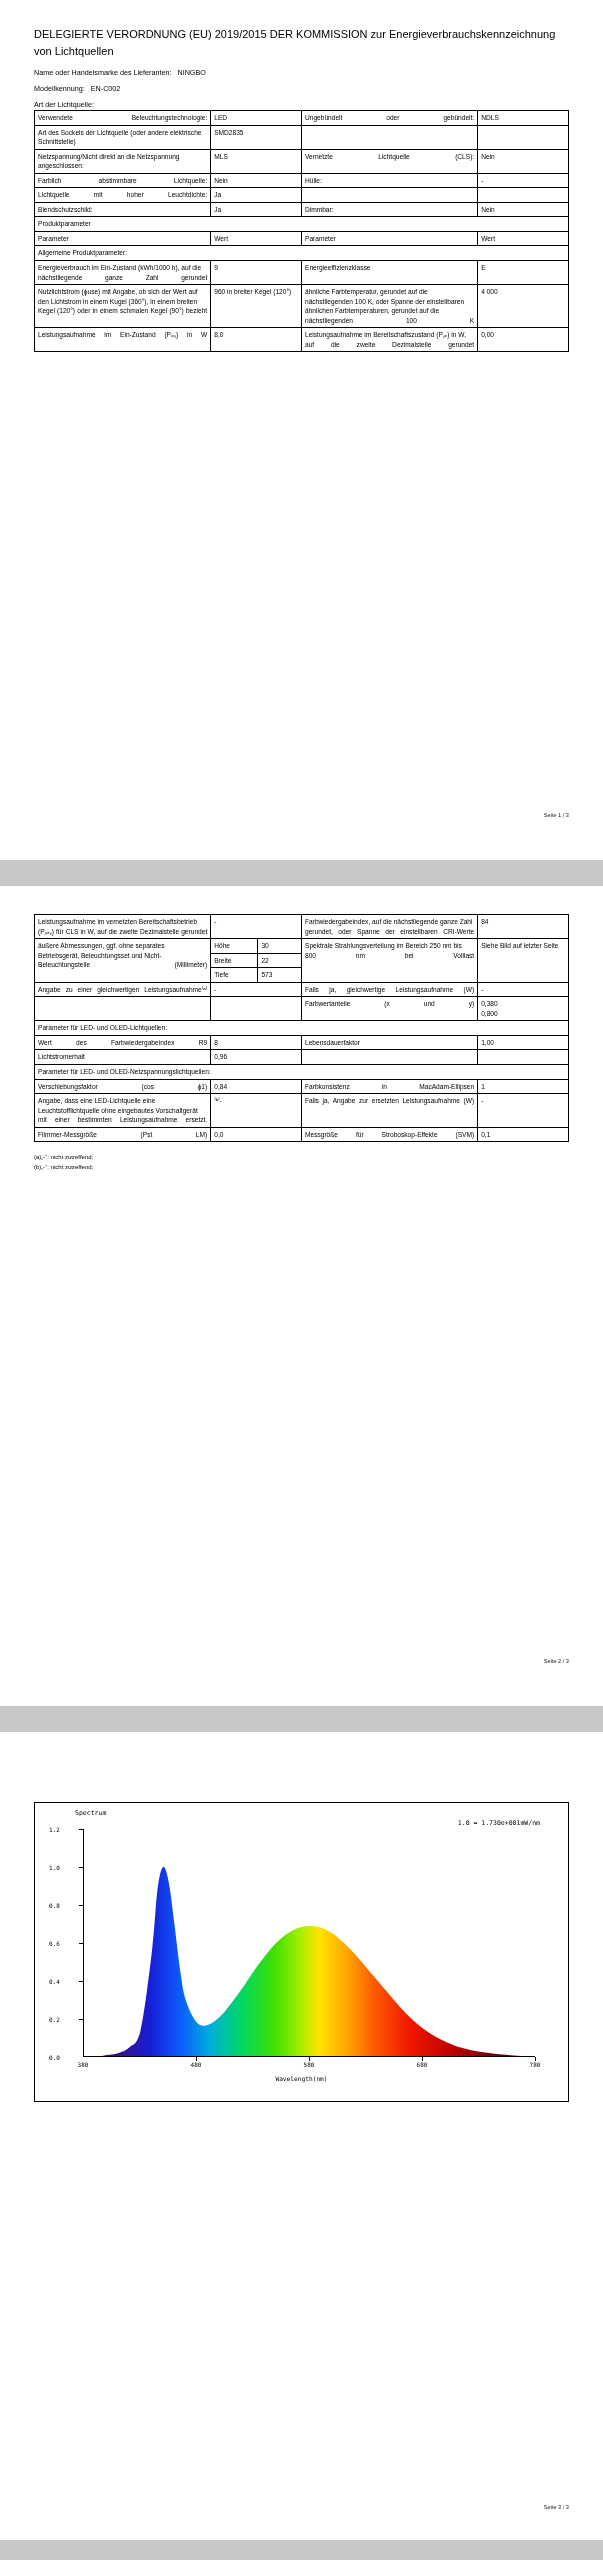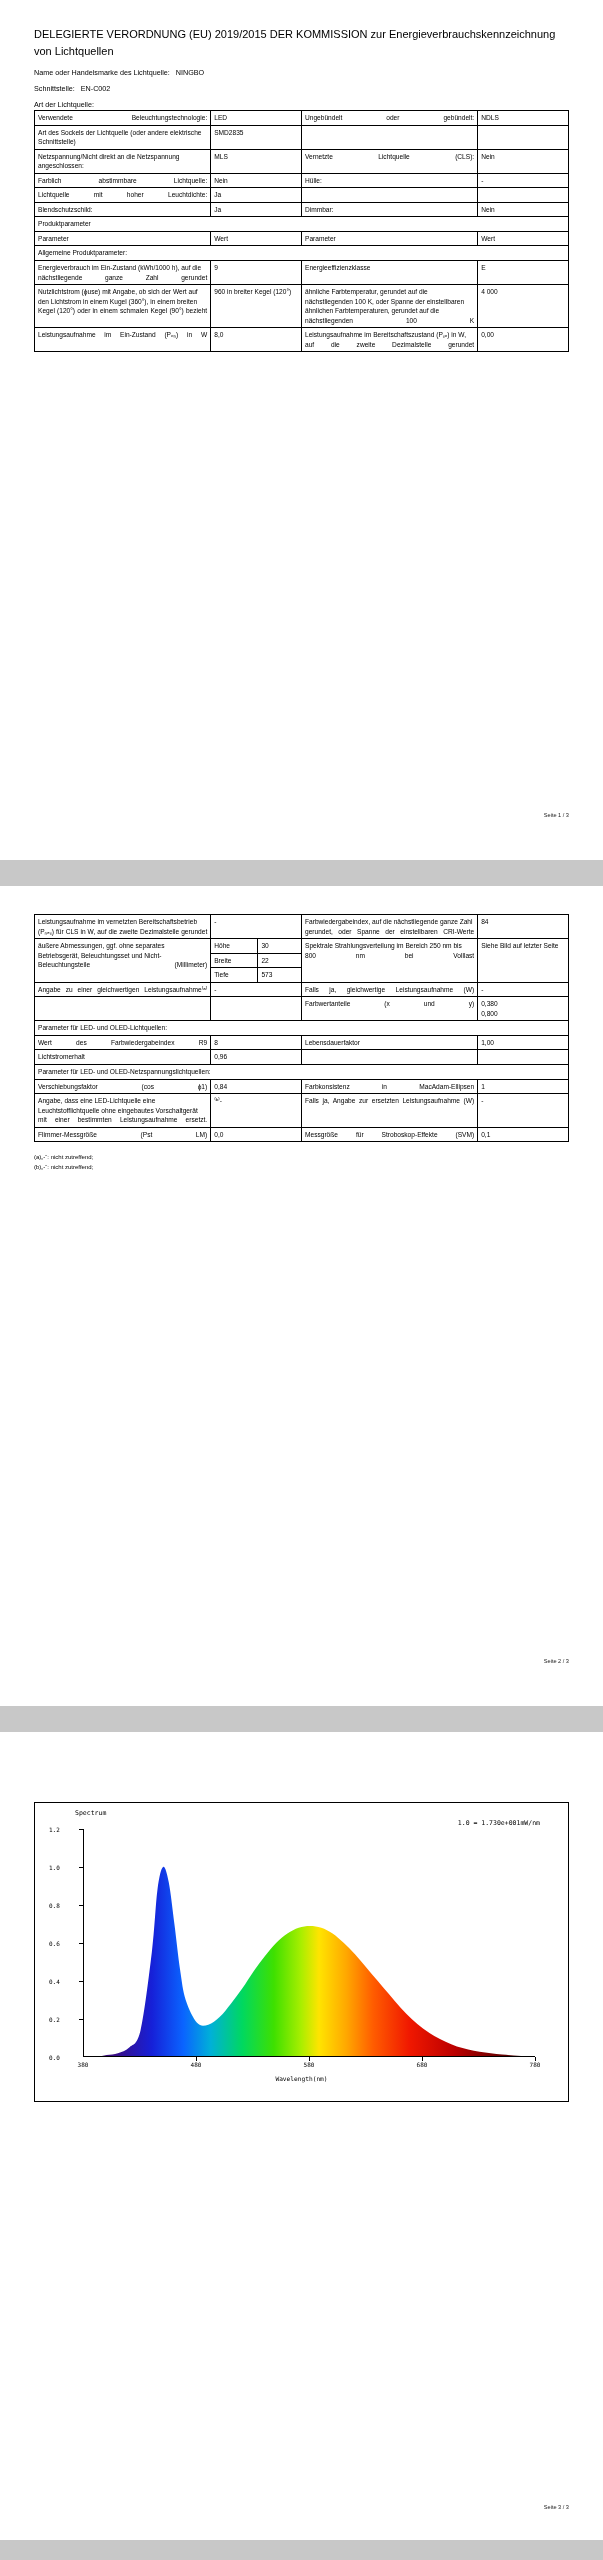--- a/index.html
+++ b/index.html
@@ -146,27 +146,27 @@
 </style>
 </head>
 <body>
 
 <div class="page page1">
 
 
   <div class="subtitle">DELEGIERTE VERORDNUNG (EU) 2019/2015 DER KOMMISSION zur Energieverbrauchskennzeichnung von Lichtquellen</div>
 
   <div class="line-field">
-    <span class="lbl">Name oder Handelsmarke des Lichtquelle:</span>
+    <span class="lbl">Name oder Handelsmarke des Lieferanten:</span>
     <span class="val">NINGBO</span>
   </div>
 
 
   <div class="line-field">
-    <span class="lbl">Schnittstelle:</span>
+    <span class="lbl">Modellkennung:</span>
     <span class="val">EN-C002</span>
   </div>
 
   <div class="line-field" style="margin-bottom:1px">Art der Lichtquelle:</div>
 
   <table class="t">
     <colgroup>
         <col style="width:33%">
         <col style="width:17%">
         <col style="width:33%">

